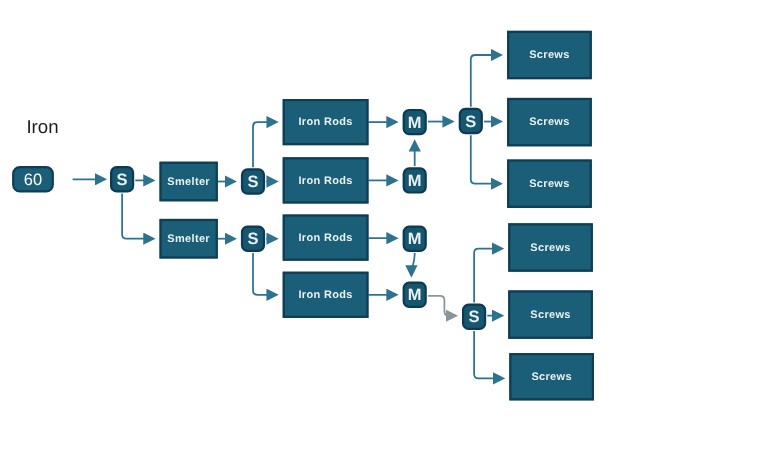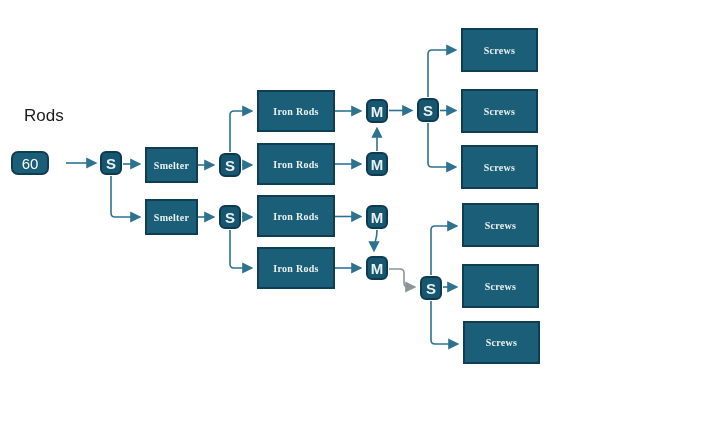--- a/index.html
+++ b/index.html
@@ -6,21 +6,21 @@
     --c-nodeFill:#1b5e78; --c-nodeBorder:#0f3e54; --c-chipFill:#17566f;
     --c-chipBorder:#0c3a52; --c-edge:#2d7390; --c-edgeSecondary:#8d9499;
     --c-textLight:#e9f1f2; --c-textDark:#1c1c1c; --c-background:#ffffff;
   }
   html,body{margin:0;padding:0;}
   body{background:var(--c-background);font-family:"Liberation Sans","DejaVu Sans",sans-serif;}
   .canvas{position:relative;width:704px;height:425px;background:var(--c-background);overflow:hidden;}
   .edges{position:absolute;left:0;top:0;width:704px;height:425px;}
   .node{position:absolute;box-sizing:border-box;display:flex;align-items:center;justify-content:center;
         background:var(--c-nodeFill);border:2px solid var(--c-nodeBorder);color:var(--c-textLight);
-        font-size:10px;font-weight:bold;letter-spacing:.3px;text-align:center;font-family:Liberation Serif, serif;}
+        font-size:10px;font-weight:bold;letter-spacing:.3px;text-align:center;}
   .chip{position:absolute;box-sizing:border-box;width:22px;height:24px;border-radius:6px;
         display:flex;align-items:center;justify-content:center;background:var(--c-chipFill);
         border:2px solid var(--c-chipBorder);color:var(--c-textLight);font-size:15px;font-weight:bold;}
   .pill{position:absolute;box-sizing:border-box;display:flex;align-items:center;justify-content:center;
         background:var(--c-nodeFill);border:2px solid var(--c-nodeBorder);border-radius:7px;
         color:#ffffff;font-size:15px;font-weight:500;}
   .floating-label{position:absolute;color:var(--c-textDark);font-size:17px;font-weight:400;}
 </style>
 </head>
 <body>
@@ -58,21 +58,21 @@
       <path d="M428 123 V163 Q428 167 432 167 H455" marker-end="url(#arrow)"></path>
       <path d="M431 275 V230 Q431 226 435 226 H456" marker-end="url(#arrow)"></path>
       <path d="M443 287 H456" marker-end="url(#arrow)"></path>
       <path d="M431 301 V340 Q431 344 435 344 H457" marker-end="url(#arrow)"></path>
     </g>
     <g stroke="#8d9499" stroke-width="1.6">
       <path d="M389 269 H400 Q404 269 404 273 V283 Q404 287 408 287 H414" marker-end="url(#arrowGray)"></path>
     </g>
   </svg>
 
-  <div class="floating-label" style="left:24px;top:106px;">Rods</div>
+  <div class="floating-label" style="left:24px;top:106px;">Iron</div>
 
   <div class="pill" style="left:11px;top:151px;width:38px;height:24px;">60</div>
 
   <div class="chip" style="left:100px;top:151px;">S</div>
 
   <div class="node" style="left:145px;top:147px;width:53px;height:36px;">Smelter</div>
   <div class="node" style="left:145px;top:199px;width:53px;height:36px;">Smelter</div>
 
   <div class="chip" style="left:219px;top:153px;">S</div>
   <div class="chip" style="left:219px;top:205px;">S</div>

